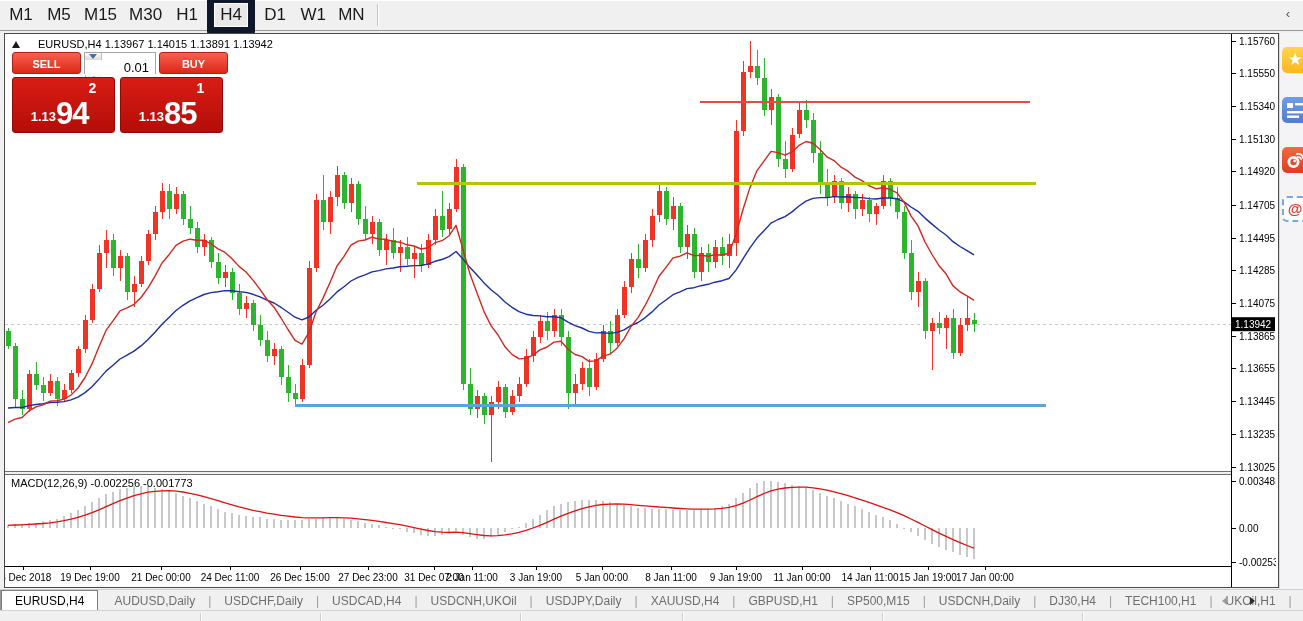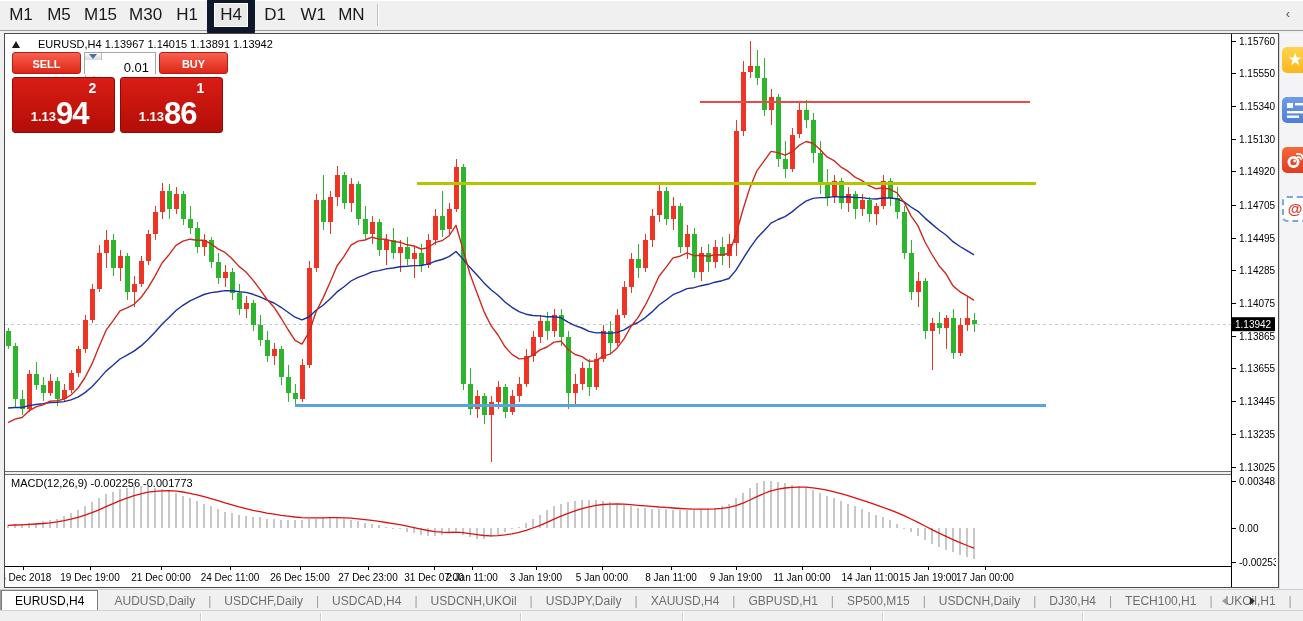--- a/index.html
+++ b/index.html
@@ -933,21 +933,21 @@
       <div class="btn-trade">BUY</div>
     </div>
     <div class="tp-row2">
       <div class="px-panel">
         <span class="px-small">1.13</span>
           <span class="px-big">94</span>
           <span class="px-sup">2</span>
       </div>
       <div class="px-panel">
         <span class="px-small">1.13</span>
-          <span class="px-big">86</span>
+          <span class="px-big">85</span>
           <span class="px-sup">1</span>
       </div>
     </div>
   </div>
 </div>
 
 <div class="desktop-strip">
   <div class="side-icon icon-star" style="top:14px;">★</div>
   <div class="side-icon icon-feed" style="top:64px;">
     <svg width="26" height="26" viewBox="0 0 26 26">

